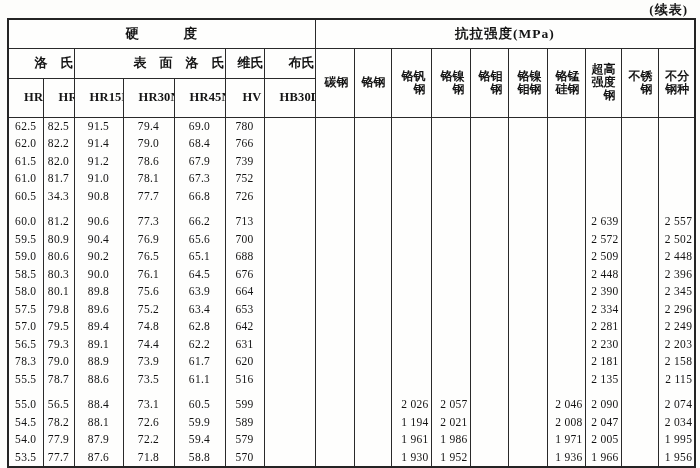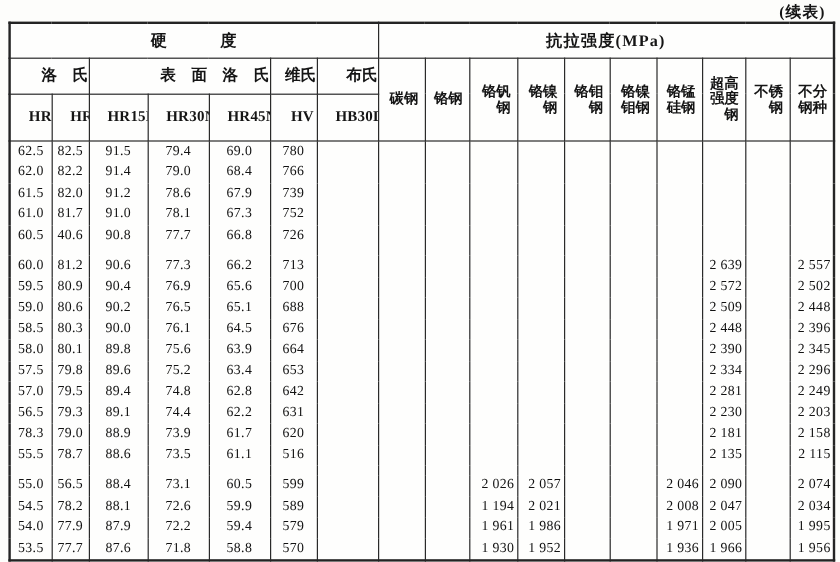--- a/index.html
+++ b/index.html
@@ -190,21 +190,21 @@
         <td class="num-r"></td>
         <td class="num-r"></td>
         <td class="num-r"></td>
         <td class="num-r"></td>
         <td class="num-r"></td>
         <td class="num-r"></td>
         <td class="num-r"></td>
       </tr>
       <tr>
         <td>60.5</td>
-        <td>40.6</td>
+        <td>34.3</td>
         <td>90.8</td>
         <td>77.7</td>
         <td>66.8</td>
         <td>726</td>
         <td></td>
         <td class="num-r"></td>
         <td class="num-r"></td>
         <td class="num-r"></td>
         <td class="num-r"></td>
         <td class="num-r"></td>

